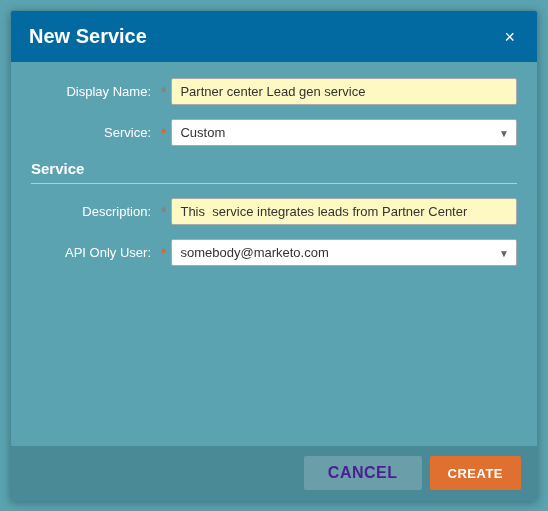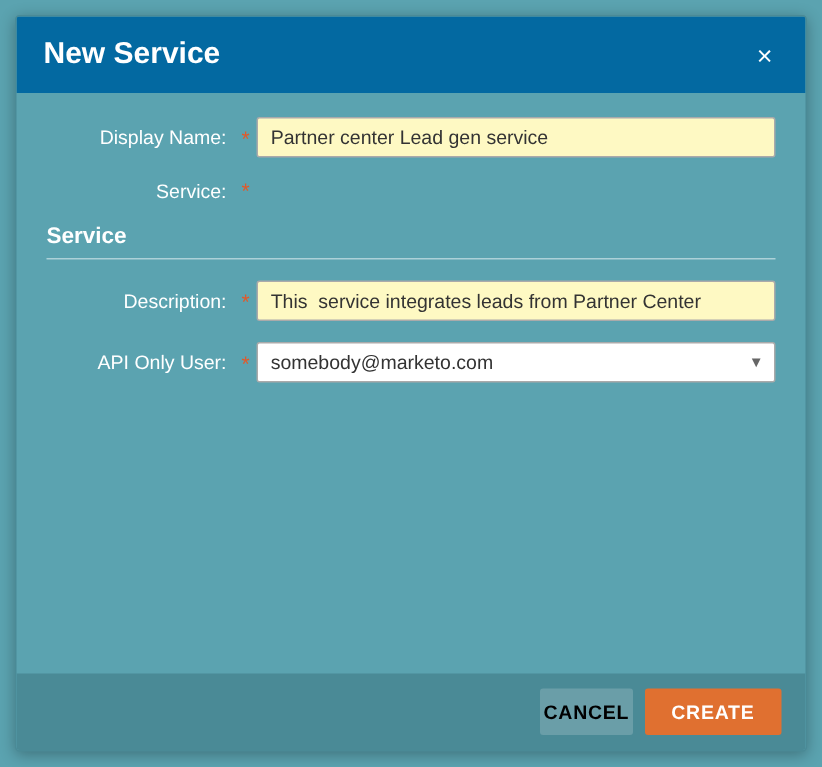--- a/index.html
+++ b/index.html
@@ -119,24 +119,24 @@
     .dialog-footer {
       background: #4a8a96;
       padding: 10px 16px;
       display: flex;
       justify-content: flex-end;
       gap: 8px;
       flex-shrink: 0;
     }
     .btn-cancel {
       background: #6a9ea8;
-      color: #000000;
+      color: #4c1d95;
       border: none;
-      padding: 8px 2px;
-      font-size: 13px;
+      padding: 8px 24px;
+      font-size: 16px;
       cursor: pointer;
       border-radius: 2px;
       font-weight: bold;
       letter-spacing: 0.5px;
     }
     .btn-create {
       background: #e07030;
       color: #fff;
       border: none;
       padding: 8px 18px;
@@ -162,20 +162,27 @@
   <div class="dialog-body">
     <div class="form-row">
       <span class="form-label">Display Name:</span>
       <span class="required-star">*</span>
       <input class="form-input" type="text" value="Partner center Lead gen service" style="">
     </div>
 
     <div class="form-row">
       <span class="form-label">Service:</span>
       <span class="required-star">*</span>
+      <div class="select-wrapper">
+        <select>
+          <option>Custom</option>
+          <option>Standard</option>
+          <option>Premium</option>
+        </select>
+      </div>
     </div>
 
     <div class="section-divider">
       <div class="section-title">Service</div>
     </div>
 
     <div class="form-row">
       <span class="form-label">Description:</span>
       <span class="required-star">*</span>
       <input class="form-input" type="text" value="This  service integrates leads from Partner Center" style="">

